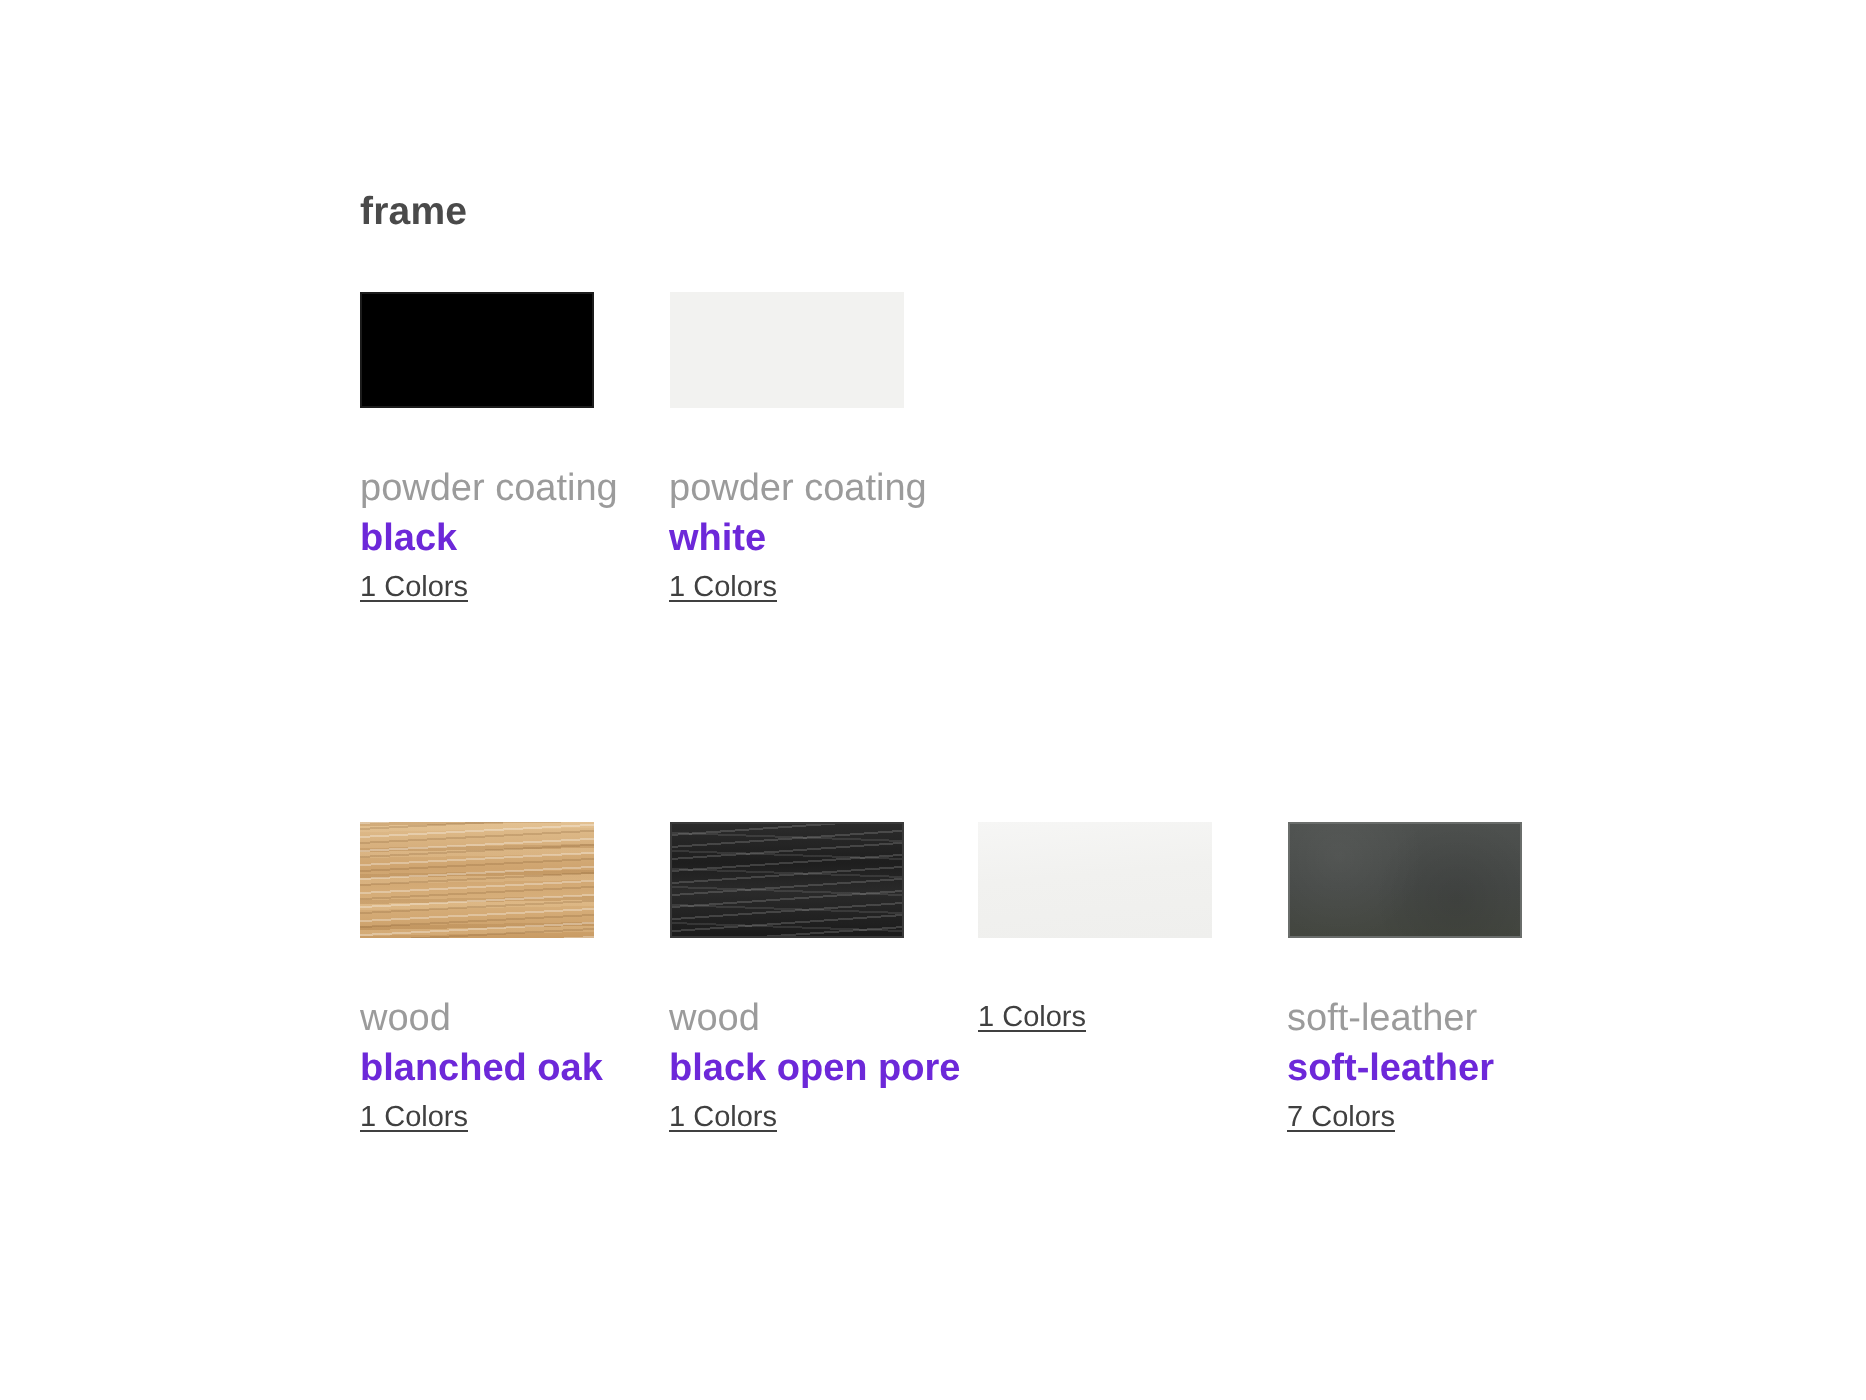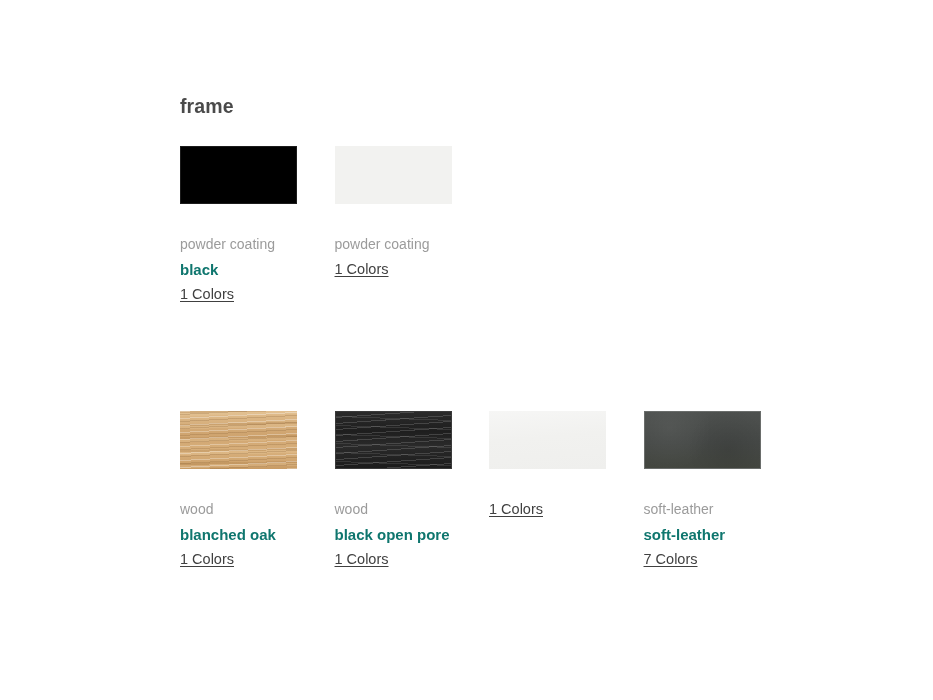--- a/index.html
+++ b/index.html
@@ -127,29 +127,29 @@
       radial-gradient(circle at 22% 30%, rgba(255,255,255,0.05) 0%, rgba(255,255,255,0) 42%),
       radial-gradient(circle at 72% 66%, rgba(0,0,0,0.10) 0%, rgba(0,0,0,0) 45%),
       linear-gradient(180deg, #4e514f 0%, #464947 55%, #43463f 100%);
     box-shadow: inset 0 0 0 1px #6a6d6b;
   }
 
   .option-meta {
     margin-top: 28px;
   }
   .option-category {
-    font-size: 14px;
+    font-size: 19px;
     color: #9b9b9b;
     line-height: 25px;
     white-space: nowrap;
   }
   .option-name {
-    font-size: 15px;
+    font-size: 19px;
     font-weight: bold;
-    color: #0f766e;
+    color: #6d28d9;
     line-height: 25px;
     white-space: nowrap;
   }
   .option-colors {
     font-size: 14.5px;
     color: #404040;
     line-height: 25px;
     text-decoration: underline;
     text-underline-offset: 2px;
     white-space: nowrap;
@@ -173,20 +173,21 @@
           <div class="option-category">powder coating</div>
           <div class="option-name">black</div>
           <a class="option-colors">1 Colors</a>
         </div>
       </div>
 
       <div class="option">
         <div class="swatch swatch-solid-white"></div>
         <div class="option-meta">
           <div class="option-category">powder coating</div>
+          <div class="option-name">white</div>
           <a class="option-colors">1 Colors</a>
         </div>
       </div>
 
     </div>
   </section>
 
   <section class="section section-seat">
 
     <div class="options-row">

